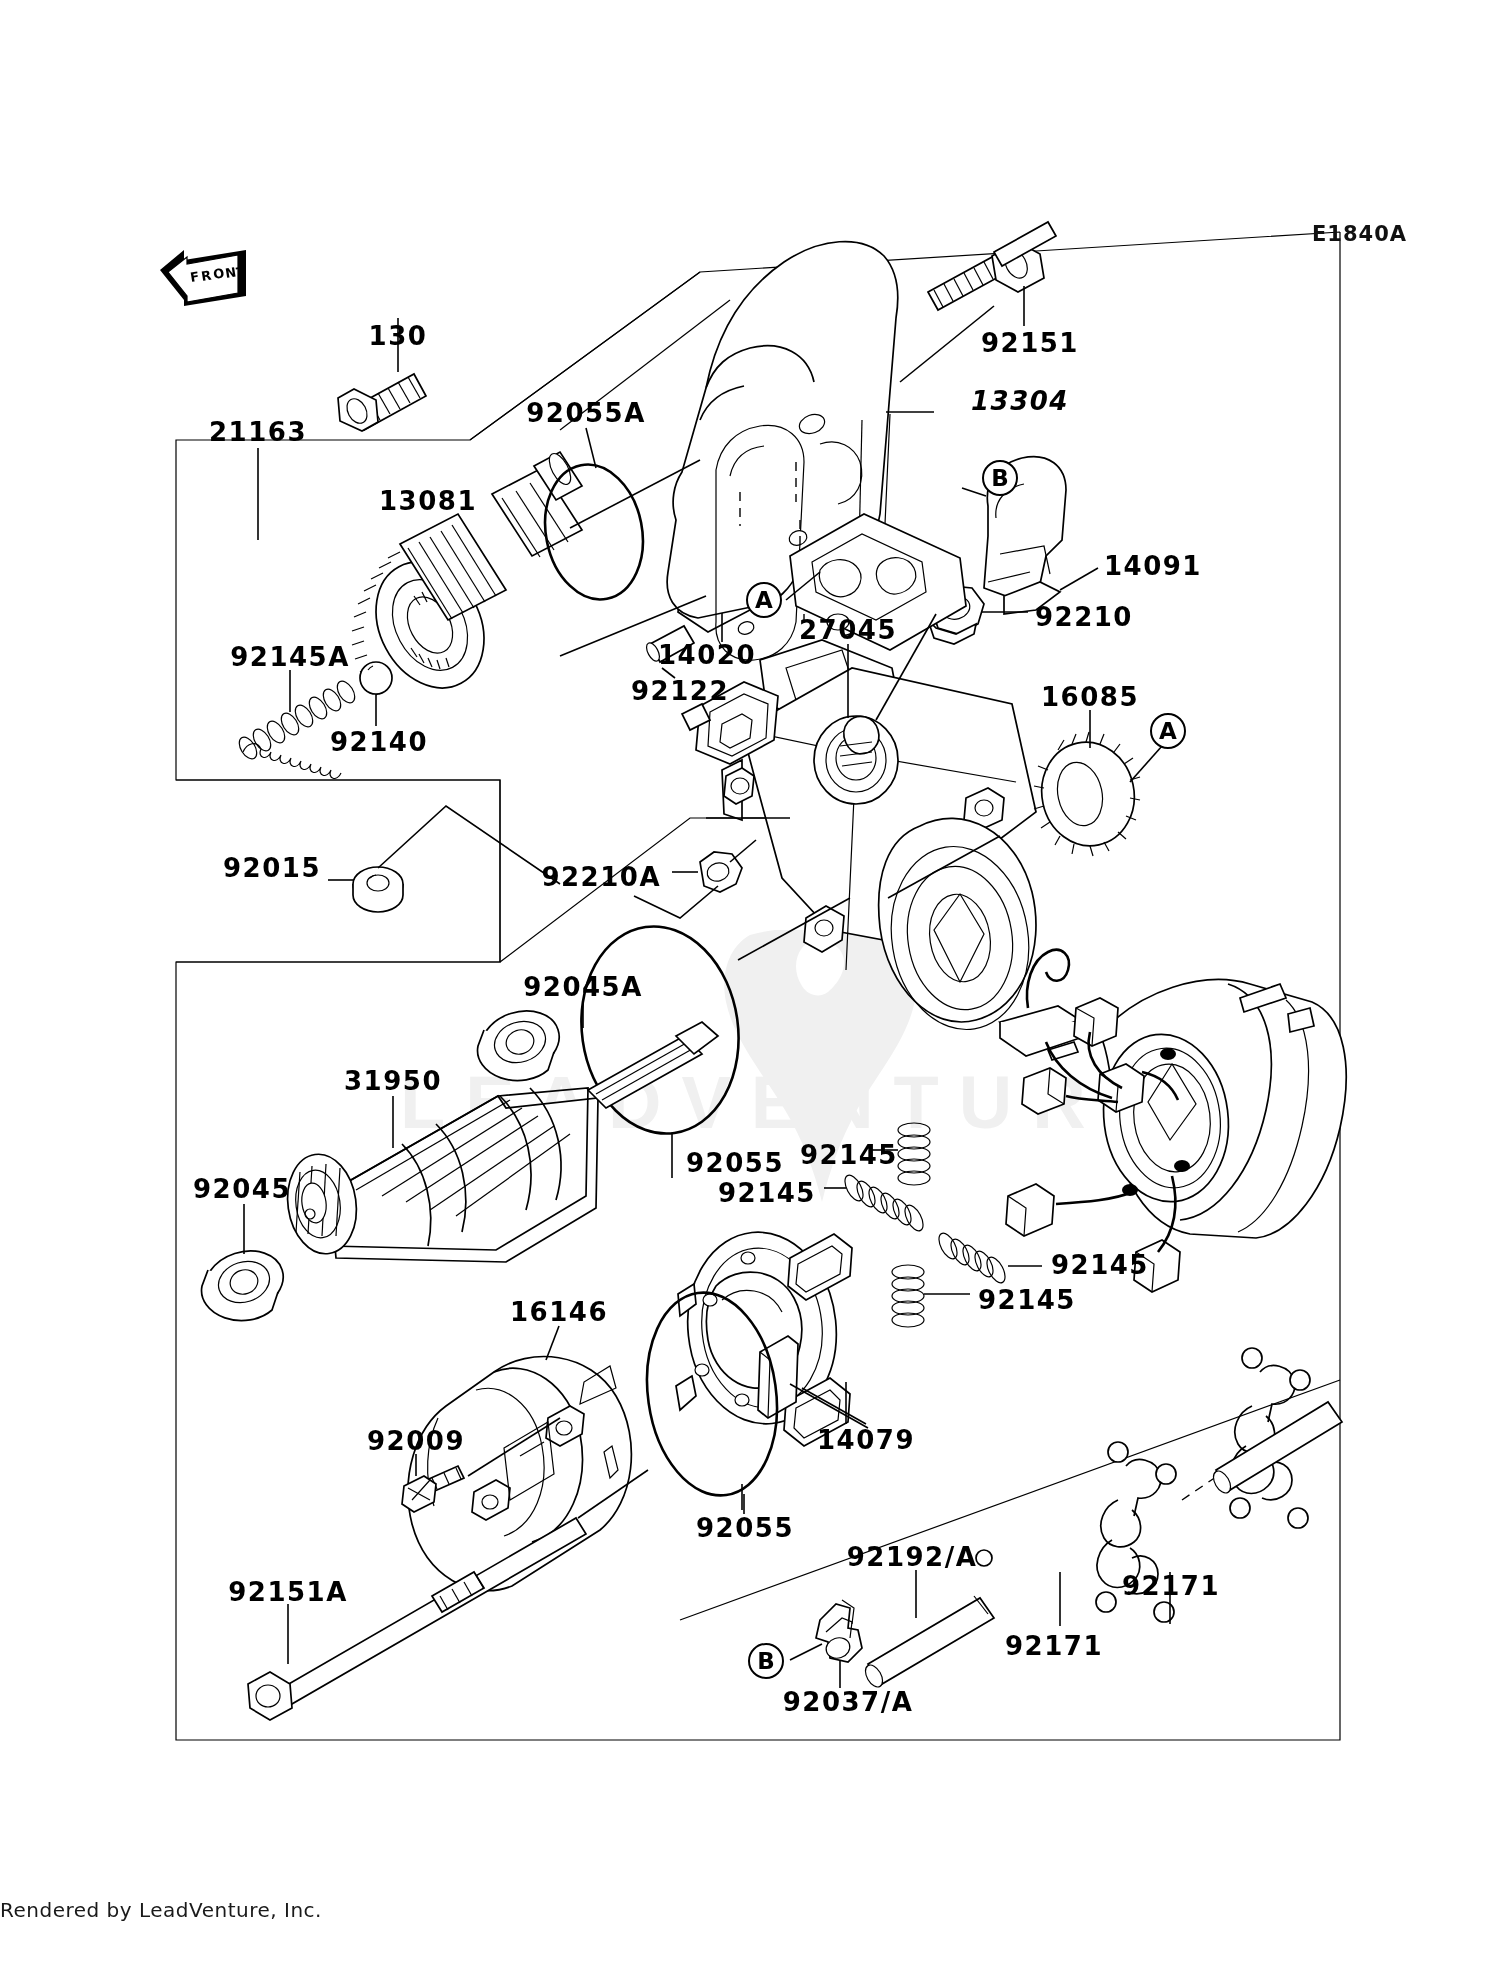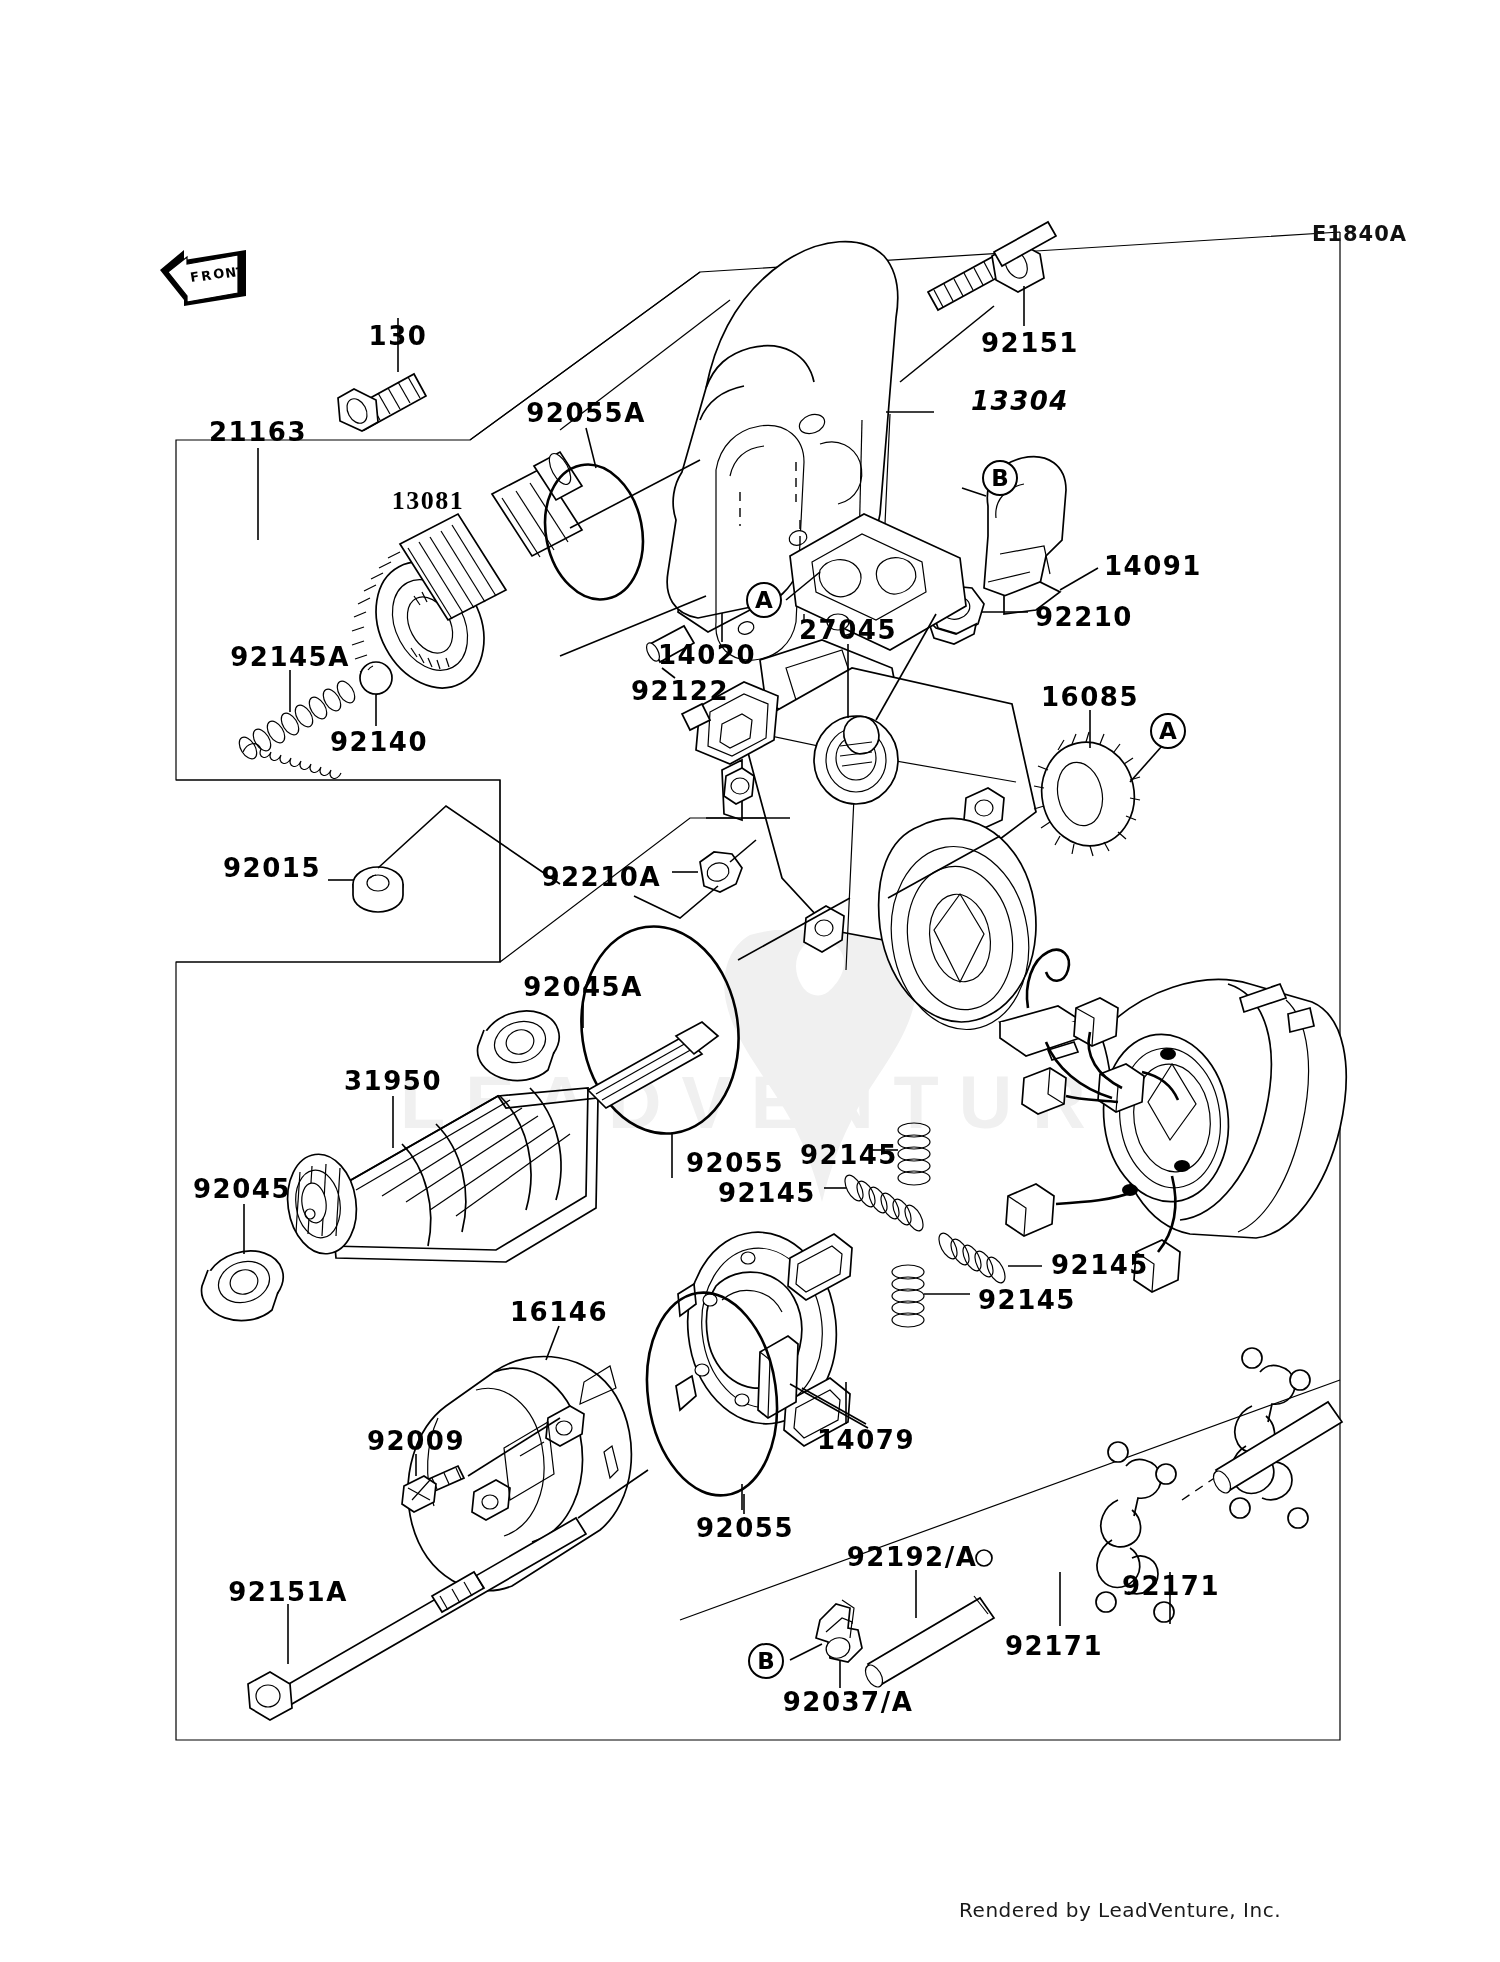--- a/index.html
+++ b/index.html
@@ -41,21 +41,21 @@
     font-weight: bold;
     font-size: 21px;
     letter-spacing: 1px;
     color: #111;
   }
   .footer {
     position: absolute;
     left: 0;
     top: 1898px;
     width: 1281px;
-    text-align: right;
+    text-align: left;
     font-family: "DejaVu Sans", sans-serif;
     font-size: 20px;
     color: #1a1a1a;
     letter-spacing: 0.5px;
   }
   .circ-marker {
     position: absolute;
     width: 36px; height: 36px;
     border: 2.2px solid #000;
     border-radius: 50%;
@@ -722,21 +722,21 @@
     </g>
   </svg>
 
   <div class="code-id" style="left:1312px; top:222px;">E1840A</div>
 
   <div class="lbl center" style="left:398px; top:292px;margin-top:31px;">130</div>
   <div class="lbl" style="left:981px; top:330px;">92151</div>
   <div class="lbl" style="left:971px; top:388px;font-style:italic;">13304</div>
   <div class="lbl center" style="left:258px; top:419px;">21163</div>
   <div class="lbl center" style="left:586px; top:400px;">92055A</div>
-  <div class="lbl center" style="left:428px; top:488px;font-family:Liberation Serif, serif;">13081</div>
+  <div class="lbl center" style="left:428px; top:488px;">13081</div>
   <div class="lbl" style="left:1104px;top:553px;">14091</div>
   <div class="lbl center" style="left:707px; top:642px;">14020</div>
   <div class="lbl center" style="left:848px; top:617px;">27045</div>
   <div class="lbl" style="left:1035px;top:604px;">92210</div>
   <div class="lbl center" style="left:290px; top:644px;">92145A</div>
   <div class="lbl center" style="left:680px; top:678px;">92122</div>
   <div class="lbl center" style="left:1090px;top:684px;">16085</div>
   <div class="lbl center" style="left:379px; top:729px;">92140</div>
   <div class="lbl right" style="left:321px; top:855px;">92015</div>
   <div class="lbl right" style="left:661px; top:864px;">92210A</div>

